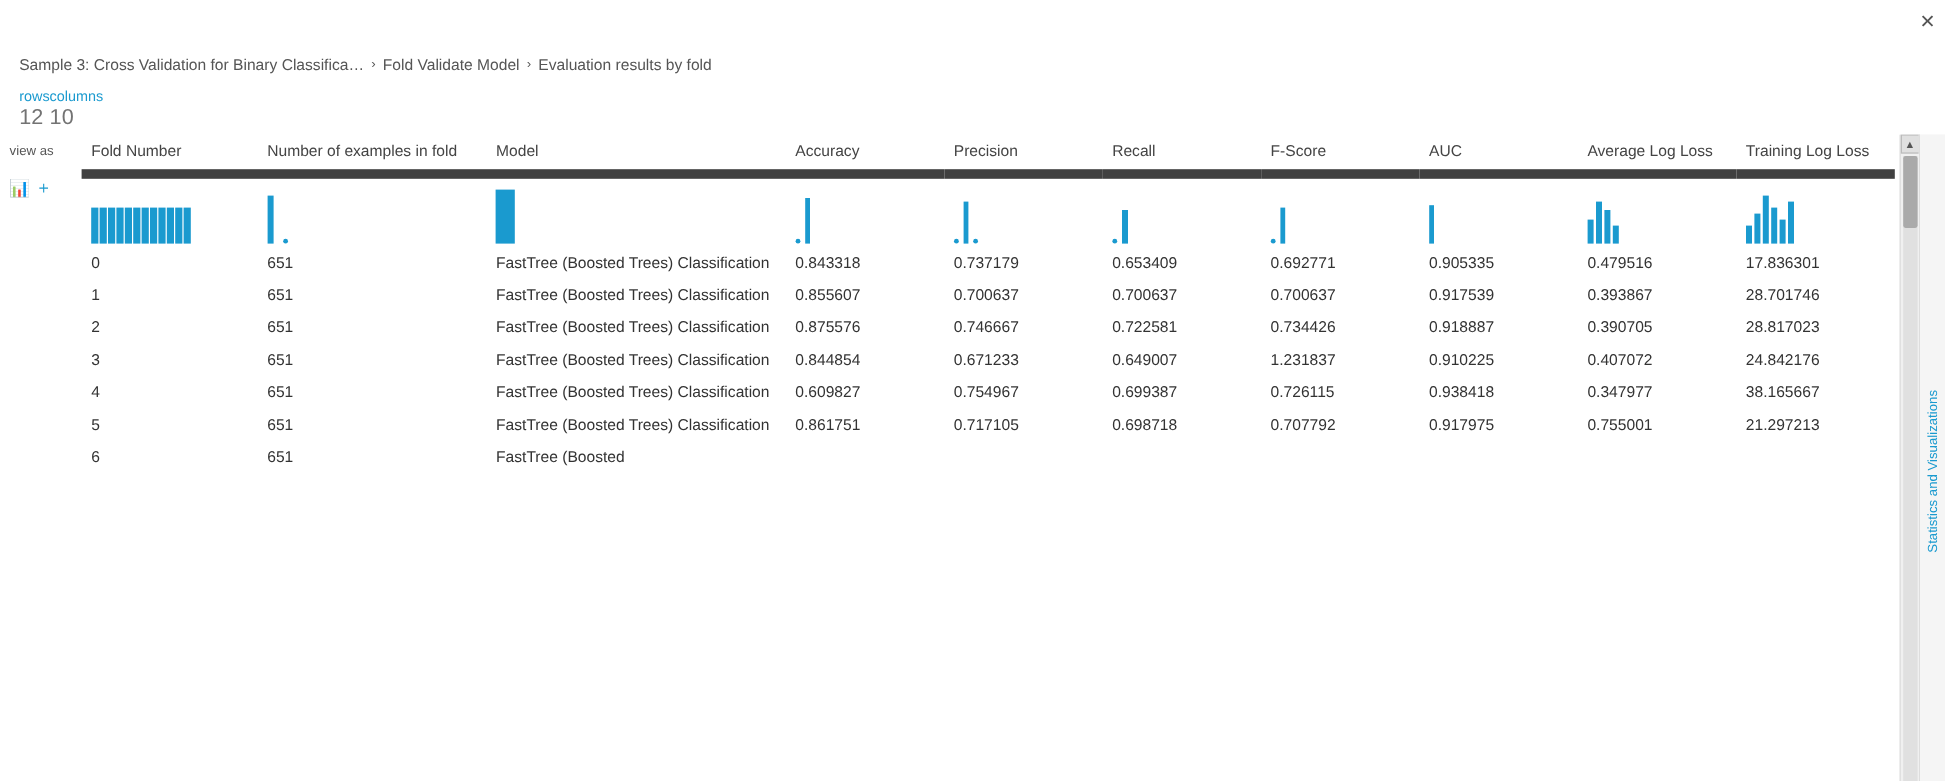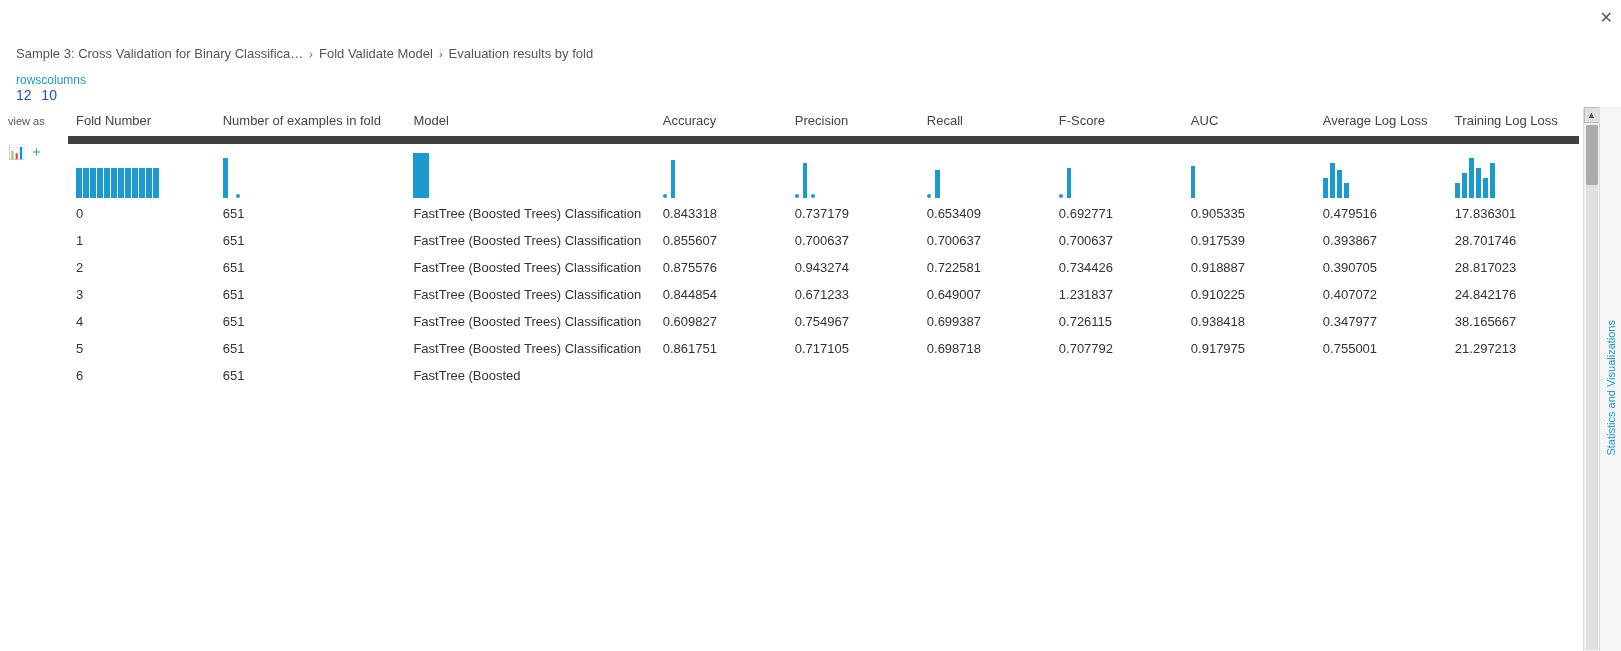--- a/index.html
+++ b/index.html
@@ -40,22 +40,22 @@
     .meta-row {
       display: flex;
       padding: 6px 16px 4px 16px;
     }
     .meta-item label {
       color: #1a9acf;
       font-size: 12px;
       display: block;
     }
     .meta-item span {
-      font-size: 14px;
-      color: #1d4ed8;
+      font-size: 18px;
+      color: #737373;
     }
 
     .main-content {
       display: flex;
       flex-direction: row;
       height: calc(651px - 90px);
     }
 
     .table-area {
       flex: 1;
@@ -370,21 +370,21 @@
               <td>0.700637</td>
               <td>0.917539</td>
               <td>0.393867</td>
               <td>28.701746</td>
             </tr>
             <tr>
               <td>2</td>
               <td>651</td>
               <td>FastTree (Boosted Trees) Classification</td>
               <td>0.875576</td>
-              <td>0.943274</td>
+              <td>0.746667</td>
               <td>0.722581</td>
               <td>0.734426</td>
               <td>0.918887</td>
               <td>0.390705</td>
               <td>28.817023</td>
             </tr>
             <tr>
               <td>3</td>
               <td>651</td>
               <td>FastTree (Boosted Trees) Classification</td>

